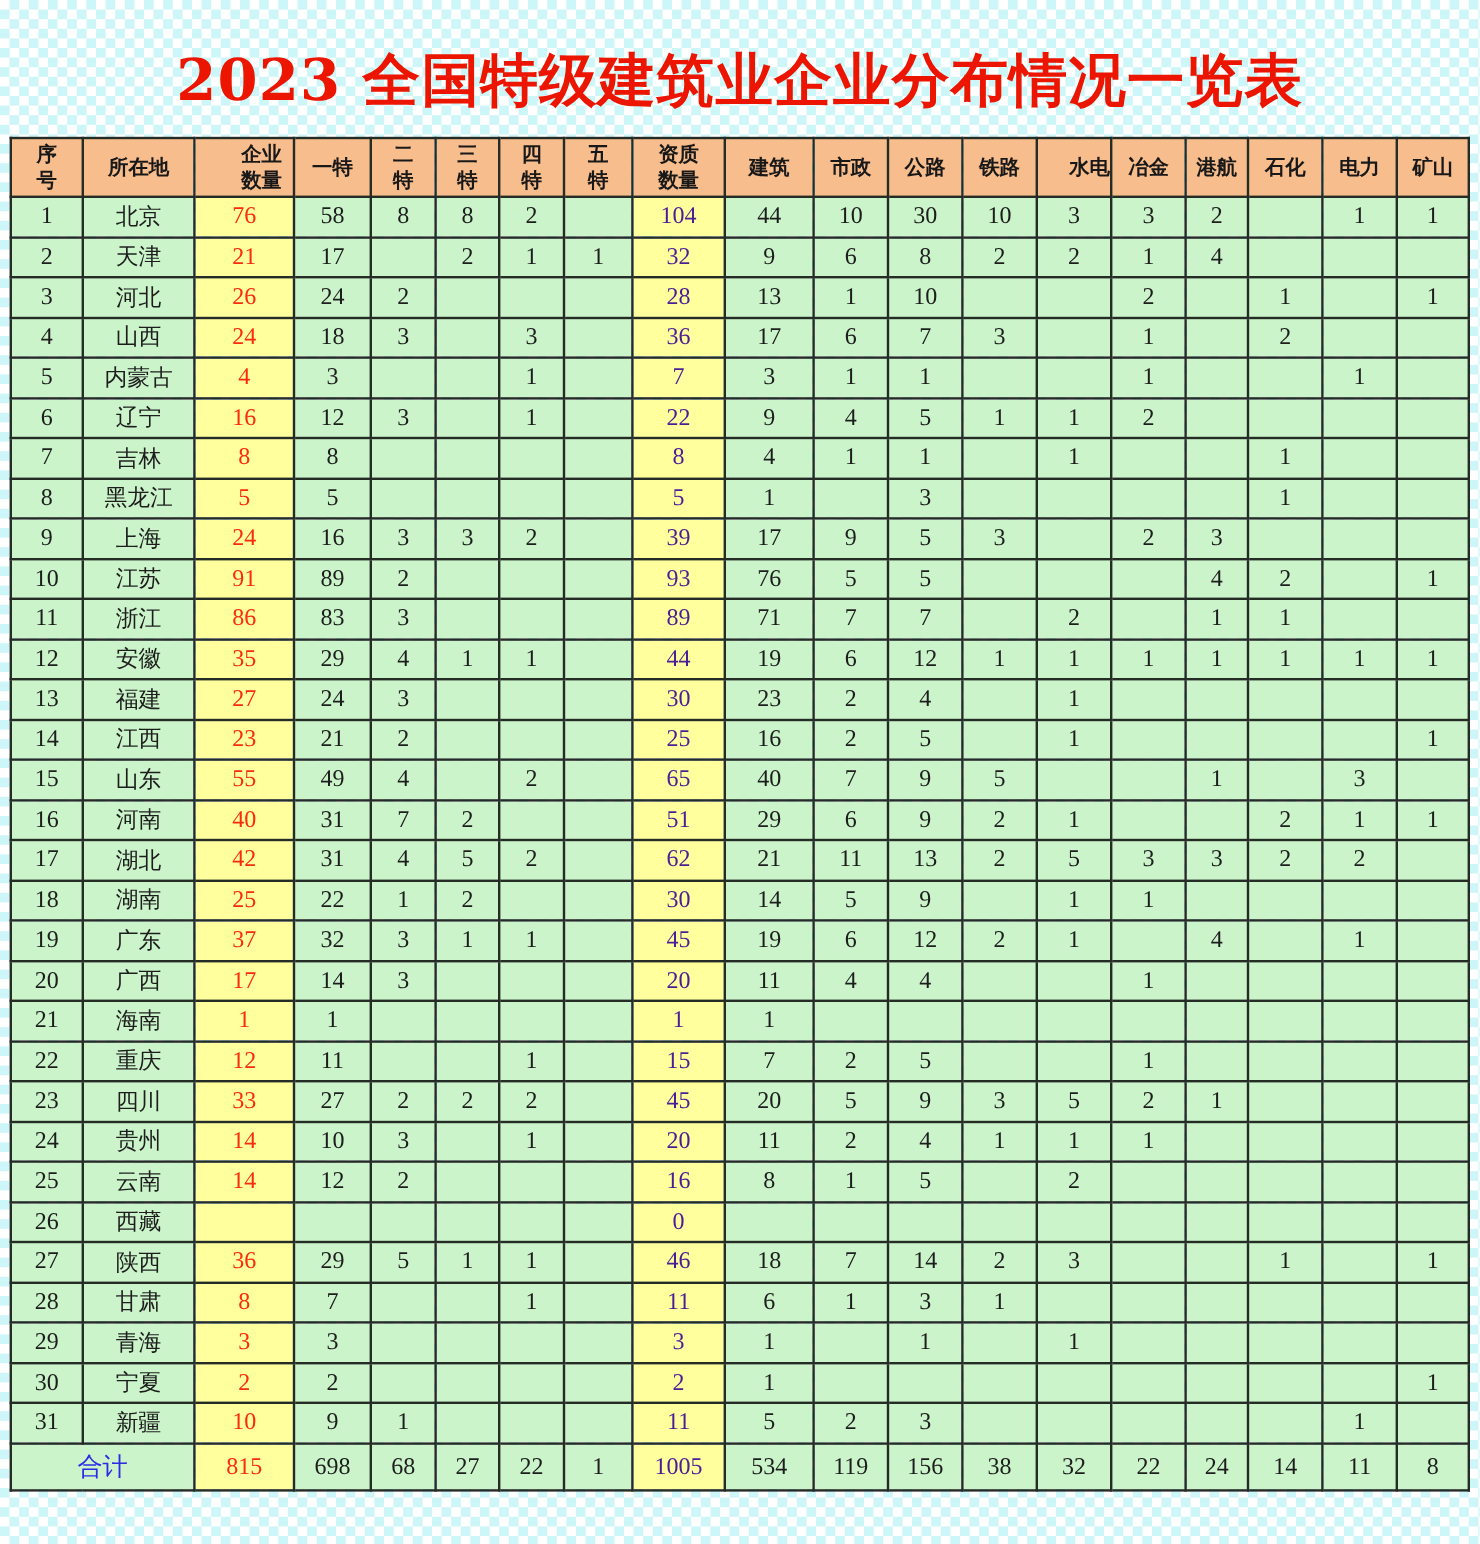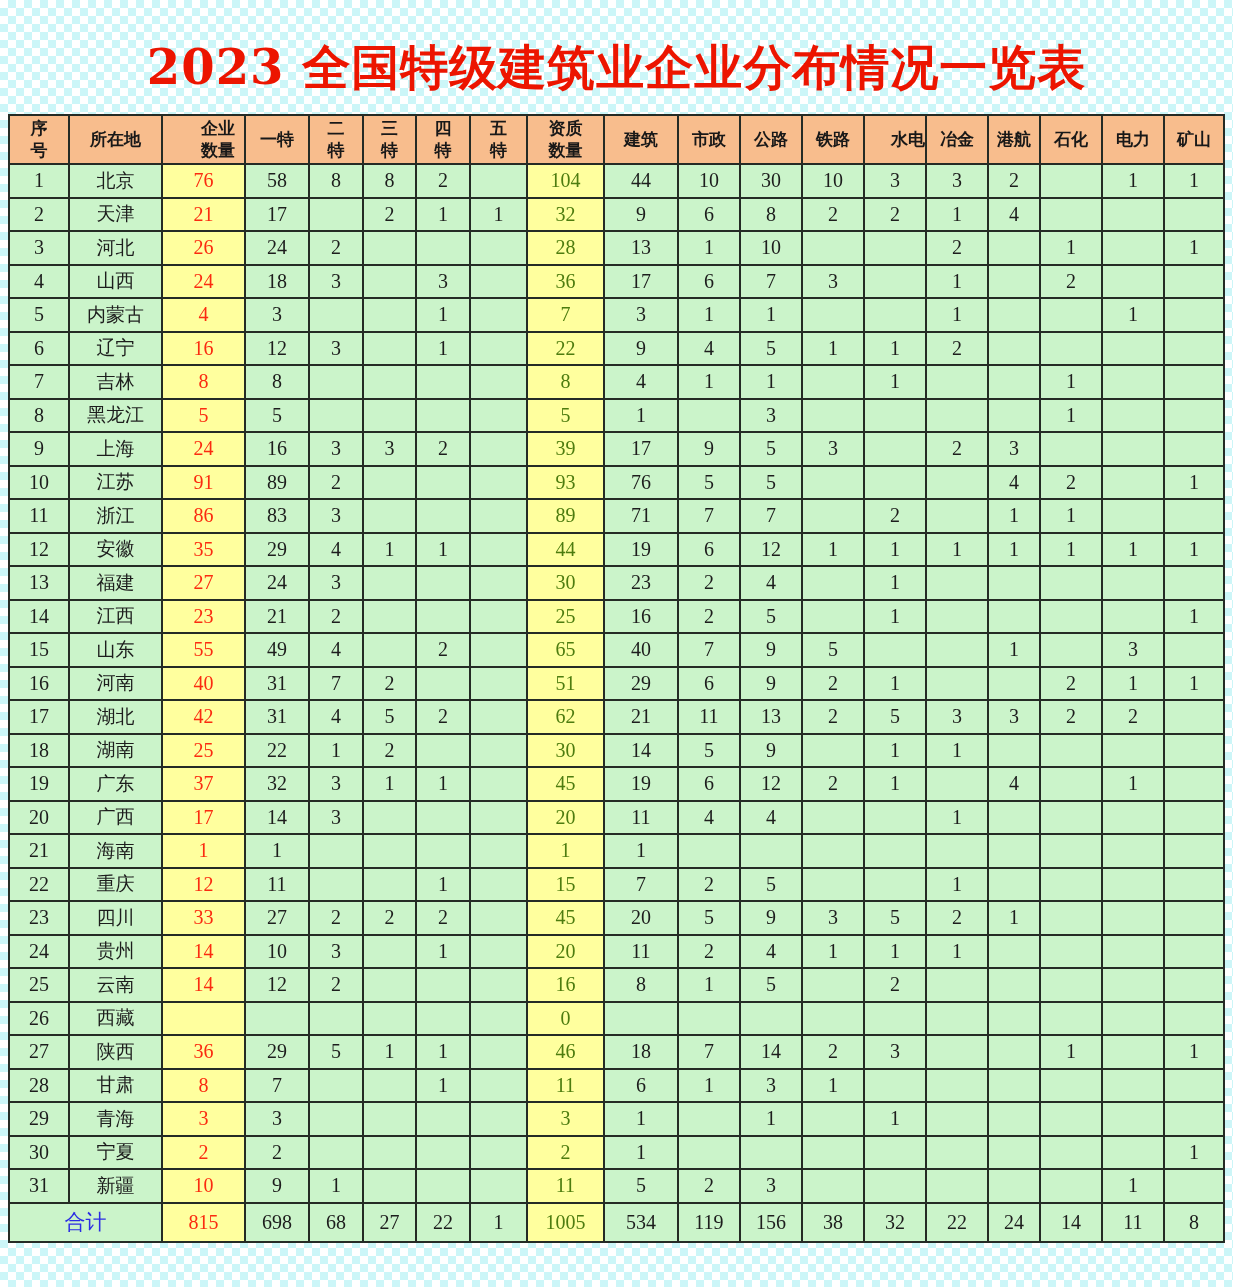--- a/index.html
+++ b/index.html
@@ -55,21 +55,21 @@
     background: #f8bd8d;
     color: #181818;
     font-weight: bold;
     font-size: 17px;
     line-height: 1.25;
     white-space: pre-line;
   }
   .dist-table td { font-size: 20px; color: #1d1d1d; }
   td.c-green       { background: #cbf4ca; }
   td.c-yellow-red  { background: #ffff9e; color: #fb2b10; }
-  td.c-yellow-blue { background: #ffff9e; color: #4d7c0f; }
+  td.c-yellow-blue { background: #ffff9e; color: #4c1d95; }
   td.c-total-label { background: #cbf4ca; color: #2b2be4; font-size: 21px; }
   td.place { font-size: 19px; }
 </style>
 </head>
 <body>
 
 <div class="page">
   <h1 class="title">2023 全国特级建筑业企业分布情况一览表</h1>
 
   <table class="dist-table">

